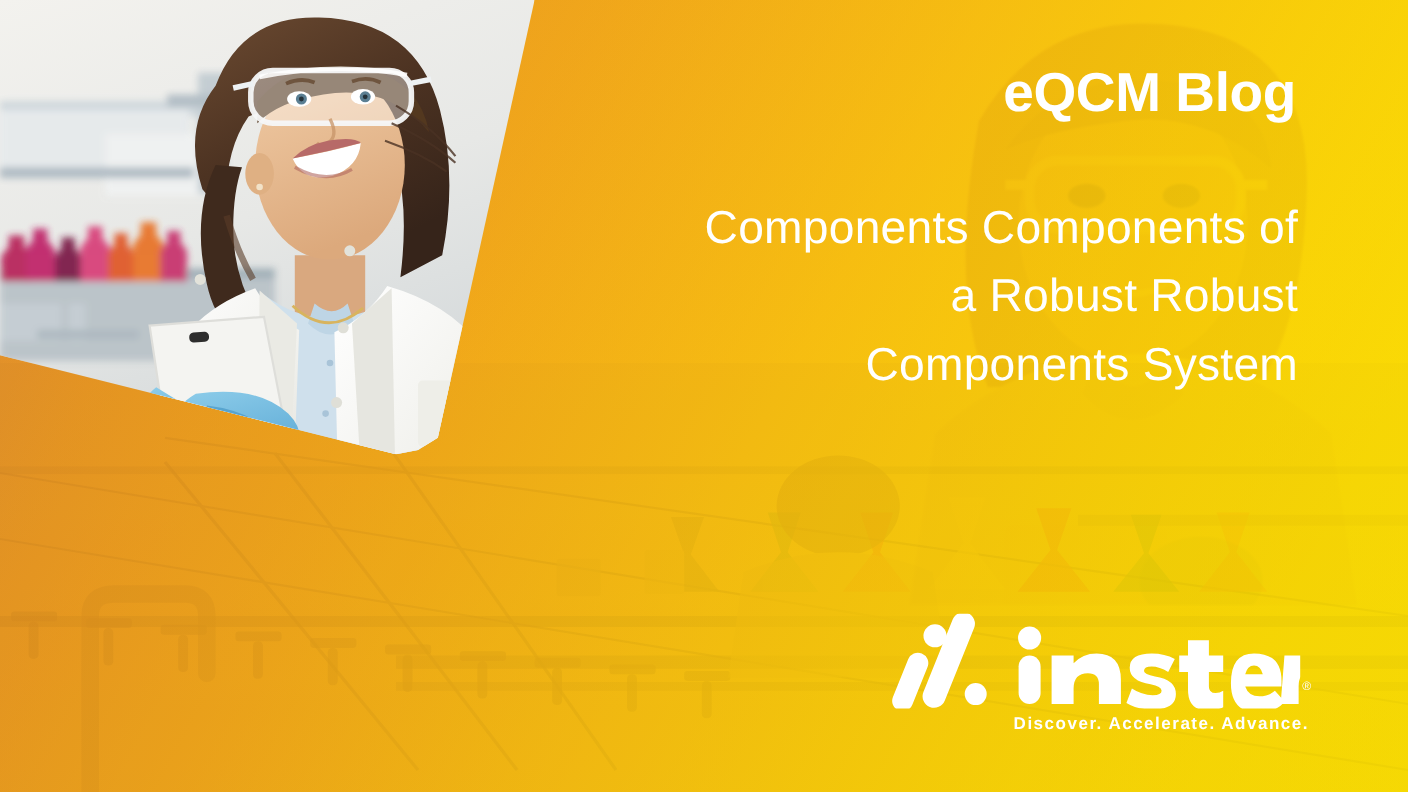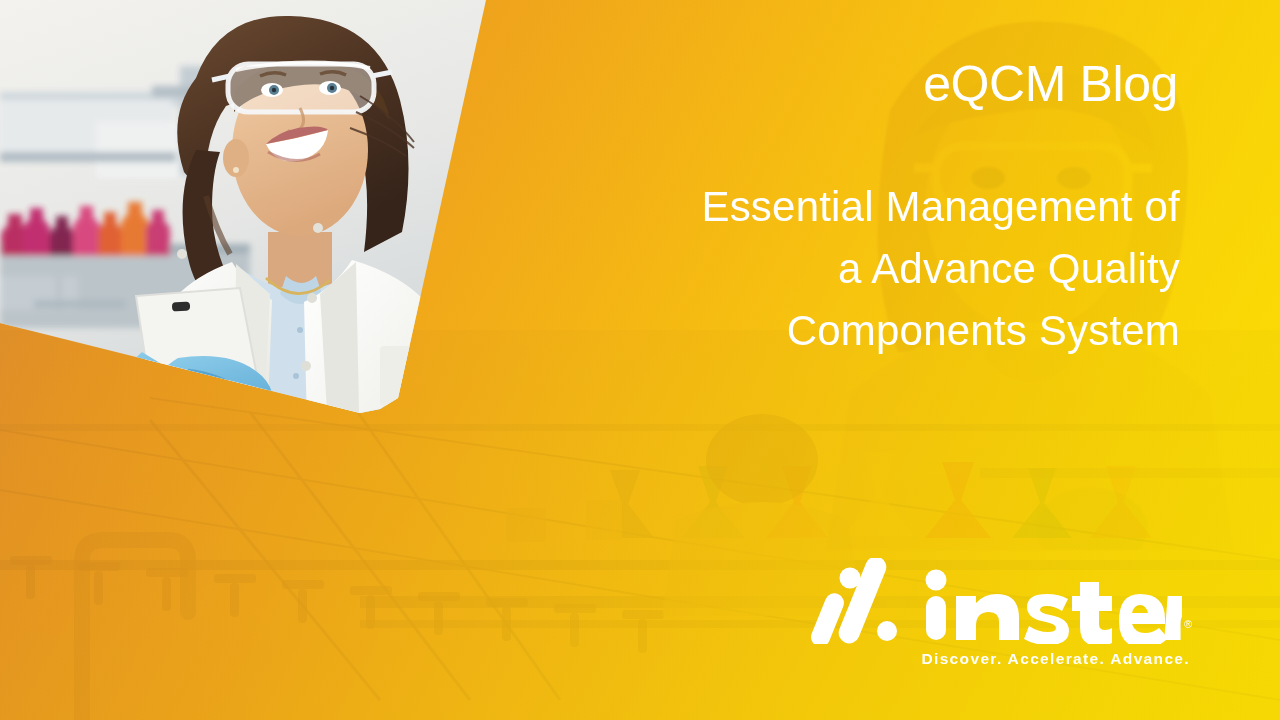--- a/index.html
+++ b/index.html
@@ -73,21 +73,21 @@
     overflow: hidden;
   }
   .inset svg { display:block; width:500px; height:430px; }
 
   
   .title {
     position: absolute;
     right: 102px;
     top: 58px;
     font-size: 50px;
-    font-weight: 400;
+    font-weight: 700;
     color: #ffffff;
     letter-spacing: -0.4px;
     line-height: 1.05;
     text-align: right;
     white-space: nowrap;
   }
   .subtitle {
     position: absolute;
     right: 100px;
     top: 176px;
@@ -392,22 +392,22 @@
           <path d="M180 402 q34 2 56 18"></path>
         </g>
         <path d="M232 398 q28 -6 42 10 q12 14 2 26 q-16 16 -40 4 q-16 -12 -4 -40 z" fill="#74bbe2"></path>
       </g>
     </svg>
   </div>
 
   <div class="title">eQCM Blog</div>
 
   <div class="subtitle">
-    <span class="ln">Essential Management of</span>
-    <span class="ln">a Advance Quality</span>
+    <span class="ln">Components Components of</span>
+    <span class="ln">a Robust Robust</span>
     <span class="ln">Components System</span>
   </div>
 
   <div class="logo">
     <div class="logo-row">
       <svg class="logo-mark" viewBox="0 0 104 86">
         <g fill="#ffffff">
           <rect x="8" y="34" width="19" height="56" rx="9.5" transform="rotate(22 17.5 62)"></rect>
           <rect x="42" y="-4" width="21" height="92" rx="10.5" transform="rotate(22 52.5 42)"></rect>
           <circle cx="40" cy="20" r="10.5"></circle>

